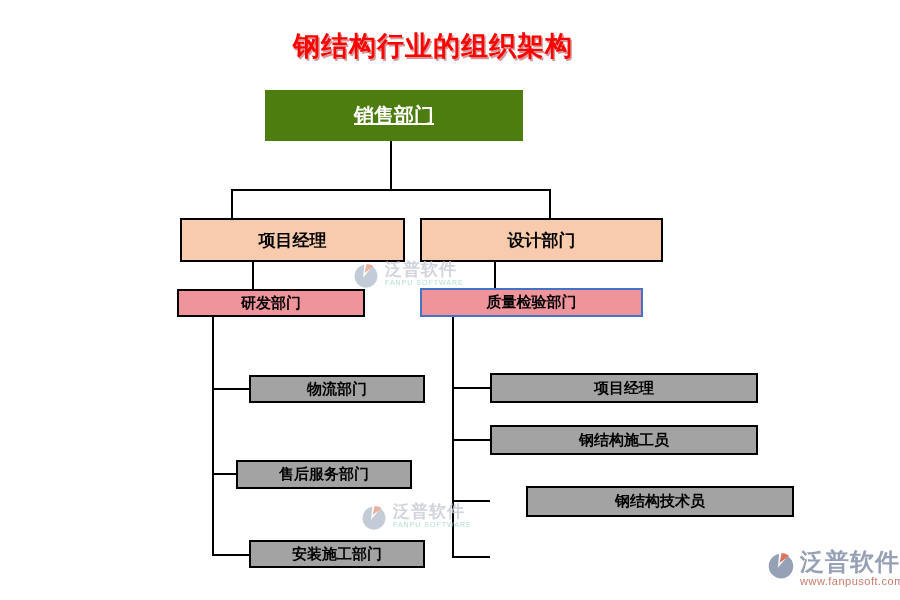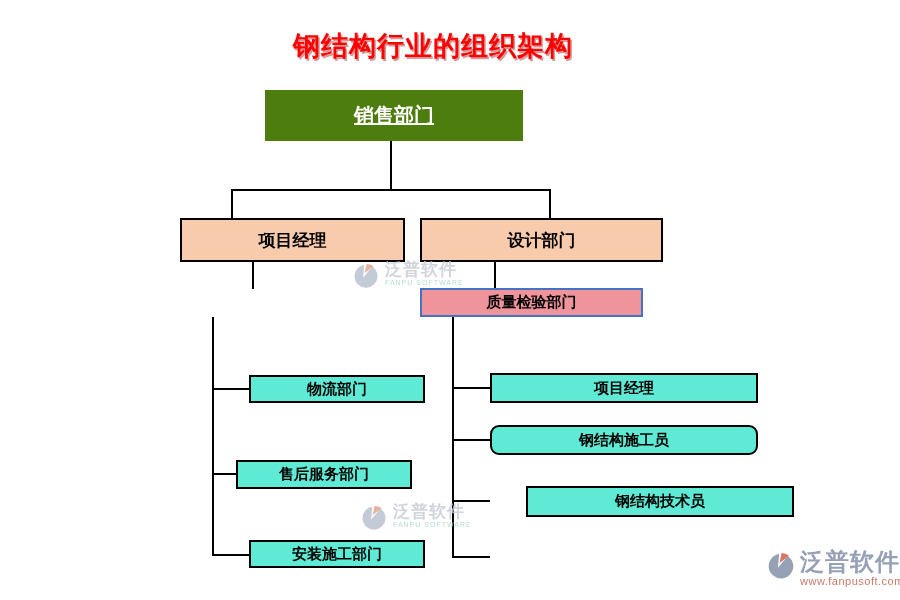--- a/index.html
+++ b/index.html
@@ -43,21 +43,21 @@
   }
   .node.lvl3{
     background:#f0949b;
     border:2px solid #000000;
     font-size:15px;
   }
   .node.lvl3.blue{
     border:2px solid #4472c4;
   }
   .node.leaf{
-    background:#5eead4;
+    background:#a3a3a3;
     border:2px solid #000000;
     font-size:15px;
   }
   .line{
     position:absolute;
     background:#000000;
   }
   .wm{
     position:absolute;
     display:flex;align-items:flex-start;
@@ -107,28 +107,29 @@
   <div class="line" style="left:452px;top:387px;width:38px;height:2px;"></div>
   <div class="line" style="left:452px;top:439px;width:38px;height:2px;"></div>
   <div class="line" style="left:452px;top:500px;width:38px;height:2px;"></div>
   <div class="line" style="left:452px;top:556px;width:38px;height:2px;"></div>
 
   <div class="node root" style="left:265px;top:90px;width:258px;height:51px;">销售部门</div>
 
   <div class="node lvl2" style="left:180px;top:218px;width:225px;height:44px;">项目经理</div>
   <div class="node lvl2" style="left:420px;top:218px;width:243px;height:44px;">设计部门</div>
 
+  <div class="node lvl3" style="left:177px;top:289px;width:188px;height:28px;">研发部门</div>
   <div class="node lvl3 blue" style="left:420px;top:288px;width:223px;height:29px;">质量检验部门</div>
 
   <div class="node leaf" style="left:249px;top:375px;width:176px;height:28px;">物流部门</div>
   <div class="node leaf" style="left:236px;top:460px;width:176px;height:29px;">售后服务部门</div>
   <div class="node leaf" style="left:249px;top:540px;width:176px;height:28px;">安装施工部门</div>
 
   <div class="node leaf" style="left:490px;top:373px;width:268px;height:30px;">项目经理</div>
-  <div class="node leaf" style="left:490px;top:425px;width:268px;height:30px;border-radius:9px;">钢结构施工员</div>
+  <div class="node leaf" style="left:490px;top:425px;width:268px;height:30px;">钢结构施工员</div>
   <div class="node leaf" style="left:490px;top:486px;width:268px;height:31px;margin-left:36px;">钢结构技术员</div>
 
   <div class="wm" style="left:352px;top:261px;">
     <span style="margin-right:5px;">
       <svg width="28" height="30" viewBox="0 0 24 26">
         <path d="M10.5 3.2 A10 10 0 1 0 22 13.5 C22 9.5 20.2 6.6 17.4 4.8 L9.5 14.5 Z" fill="#b9c2cf"></path>
         <path d="M12.5 2.5 L10.8 10.5 L18.6 4.6 A10 10 0 0 0 12.5 2.5 Z" fill="#e8a28c"></path>
       </svg>
     </span>
     <span class="wm-txt">

